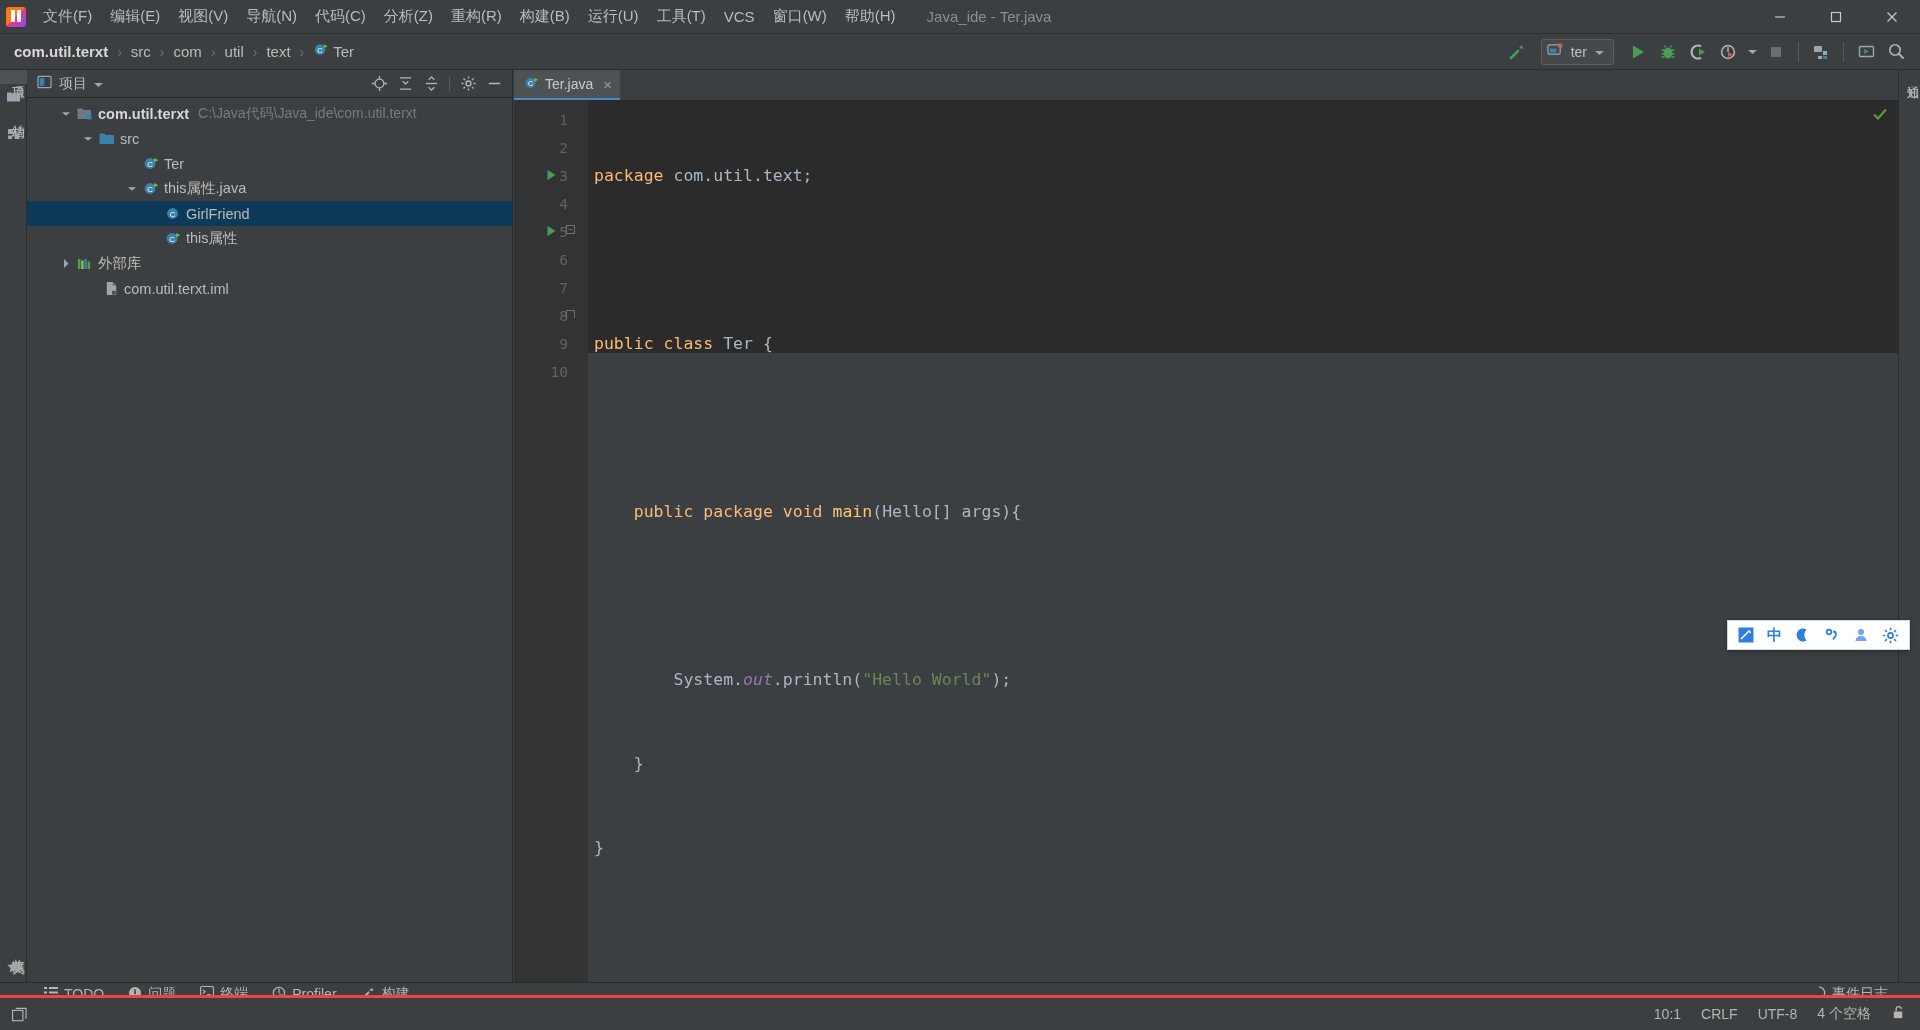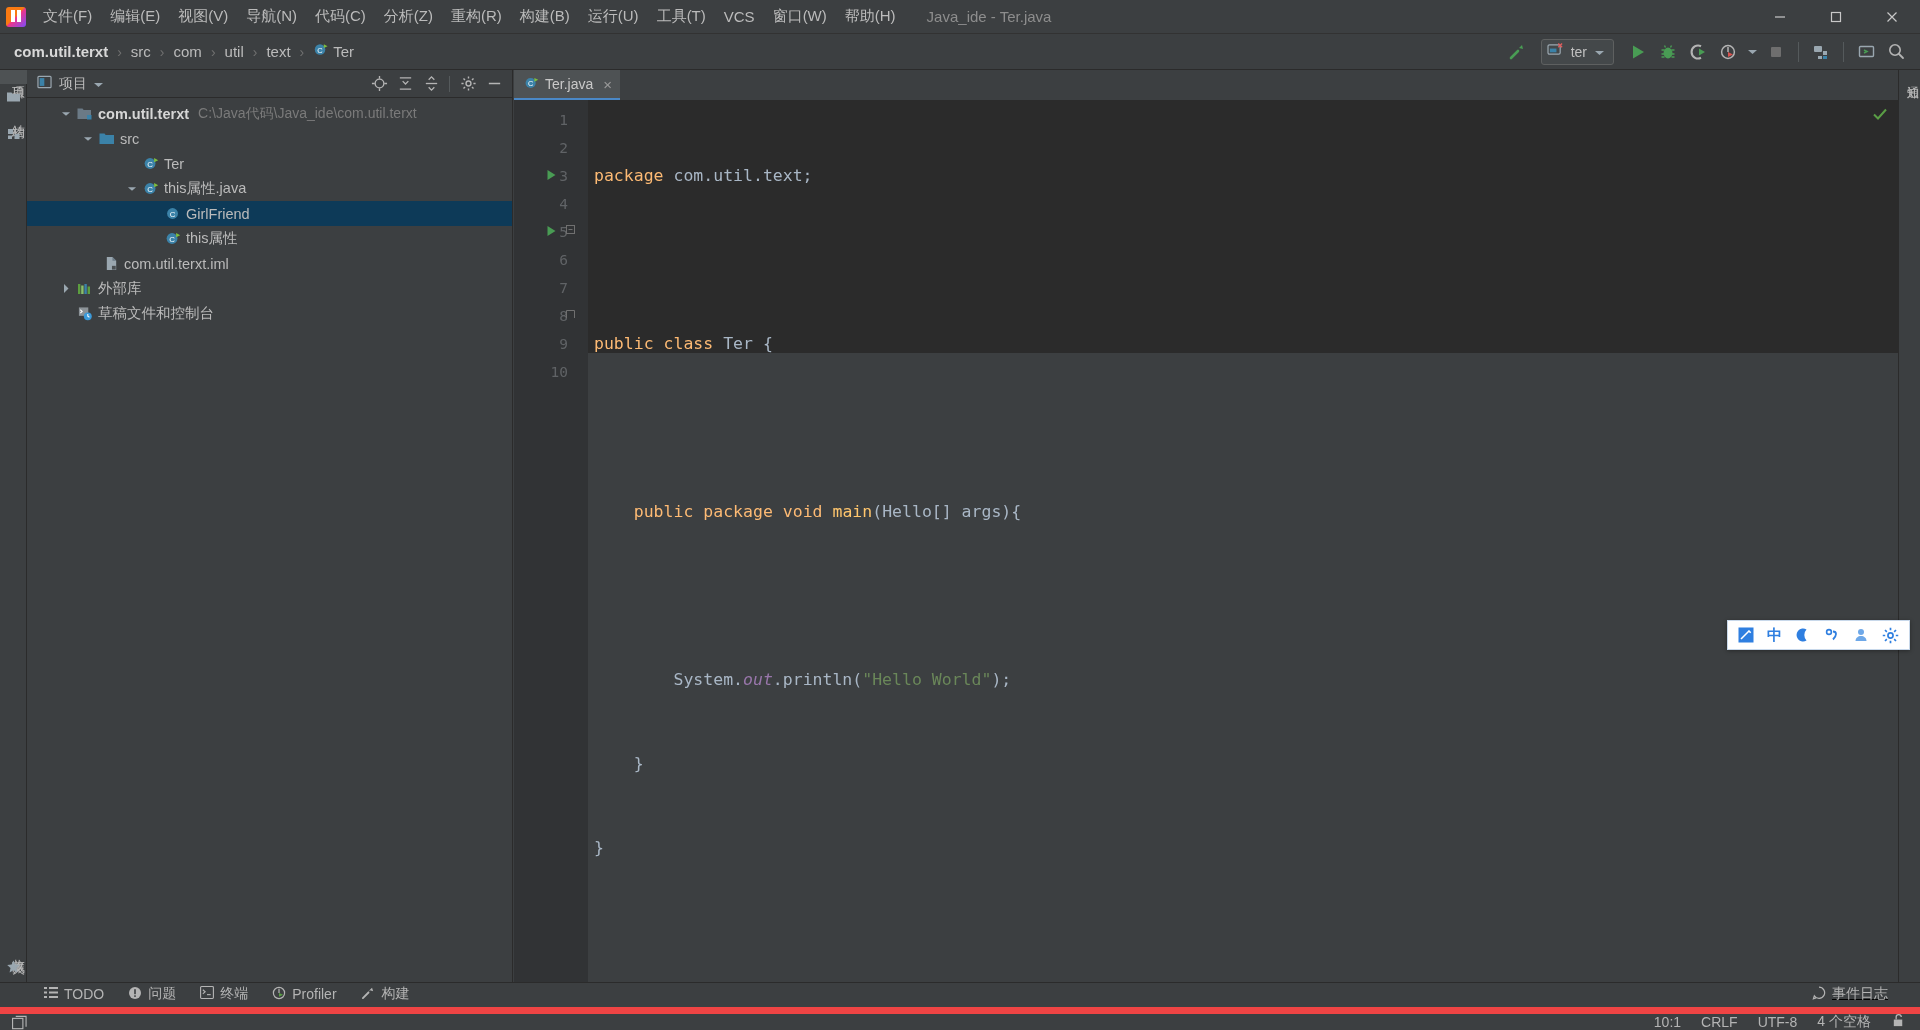--- a/index.html
+++ b/index.html
@@ -173,23 +173,23 @@
   #toolwindow-bar {
     position: absolute; left: 0; bottom: 25px; width: 1920px; height: 23px;
     background: #3c3f41; display: flex; align-items: center;
     border-top: 1px solid #2b2b2b; padding-left: 38px;
   }
   .twitem { display:flex; align-items:center; gap:6px; color:#b4b4b4; font-size:14px;
             padding: 2px 12px 2px 6px; margin-right:6px; }
   #twright { margin-left:auto; display:flex; align-items:center; padding-right:14px;text-decoration:underline; }
 
   #statusbar {
-    position: absolute; left: 0; bottom: 0; width: 1920px; height: 23px;
+    position: absolute; left: 0; bottom: 0; width: 1920px; height: 35px;
     background: #3c3f41; display: flex; align-items: center;
-    border-top: 7px solid #ef4444;
+    border-top: 3px solid #ef4444;
   }
   #statusbar .sb-left { display:flex; align-items:center; padding-left:6px; }
   #statusbar .sb-right { margin-left:auto; display:flex; align-items:center; gap:20px; padding-right:14px; }
   .sb-item { color: #b4b4b4; font-size: 14px; }
 </style>
 </head>
 <body>
 
 <div id="menubar">
   <div id="app-logo"></div>
@@ -480,59 +480,48 @@
       <span class="ticon">
           <svg width="16" height="15" viewBox="0 0 17 16">
             <circle cx="7.5" cy="8" r="5.8" fill="#3b82a8"></circle>
             <text x="7.5" y="11.3" font-size="8.4" fill="#fff" text-anchor="middle" font-family="Liberation Sans">C</text>
             <path d="M11.8 2.2l4.4 2.2-4.4 2.2z" fill="#7fbf3f"></path>
           </svg>
         </span>
       <span class="tlabel">this属性</span>
     </div>
 
+    <div class="trow" style="padding-left:30px">
+      <span class="tarrow">
+          <svg width="8" height="11" viewBox="0 0 8 11">
+            <path d="M2 1l4.5 4.5L2 10z" fill="#9aa7b0"></path>
+          </svg>
+        </span>
+      <span class="ticon">
+          <svg width="16" height="14" viewBox="0 0 16 14">
+            <rect x="1" y="2" width="2.4" height="10" fill="#5c9e3f"></rect>
+            <rect x="4.2" y="3.5" width="2.4" height="8.5" fill="#8ac06b"></rect>
+            <rect x="7.4" y="2" width="2.4" height="10" fill="#3b82a8"></rect>
+            <rect x="10.6" y="4.5" width="2.4" height="7.5" fill="#5c9e3f"></rect>
+          </svg>
+        </span>
+      <span class="tlabel">外部库</span>
+    </div>
+
     <div class="trow" style="padding-left:74px">
       <span class="ticon">
           <svg width="15" height="15" viewBox="0 0 16 16">
             <path d="M3 1h6l4 4v10H3z" fill="#9aa7b0"></path>
             <path d="M9 1v4h4z" fill="#6b7a86"></path>
             <rect x="8.5" y="10.5" width="4" height="4" fill="#4a4f52"></rect>
           </svg>
         </span>
       <span class="tlabel">com.util.terxt.iml</span>
     </div>
 
-    <div class="trow" style="padding-left:30px">
-      <span class="tarrow">
-          <svg width="8" height="11" viewBox="0 0 8 11">
-            <path d="M2 1l4.5 4.5L2 10z" fill="#9aa7b0"></path>
-          </svg>
-        </span>
-      <span class="ticon">
-          <svg width="16" height="14" viewBox="0 0 16 14">
-            <rect x="1" y="2" width="2.4" height="10" fill="#5c9e3f"></rect>
-            <rect x="4.2" y="3.5" width="2.4" height="8.5" fill="#8ac06b"></rect>
-            <rect x="7.4" y="2" width="2.4" height="10" fill="#3b82a8"></rect>
-            <rect x="10.6" y="4.5" width="2.4" height="7.5" fill="#5c9e3f"></rect>
-          </svg>
-        </span>
-      <span class="tlabel">外部库</span>
-    </div>
-
-    <div class="trow" style="padding-left:48px">
-      <span class="ticon">
-          <svg width="16" height="15" viewBox="0 0 17 16">
-            <path d="M2 1.5h10v9H2z" fill="#8c9398"></path>
-            <path d="M3.5 4l2 1.8-2 1.8" fill="none" stroke="#fff" stroke-width="1.1"></path>
-            <circle cx="11.5" cy="11" r="4.2" fill="#3b9ad9"></circle>
-            <path d="M11.5 8.6V11l1.7 1" stroke="#fff" stroke-width="1.1" fill="none"></path>
-          </svg>
-        </span>
-      <span class="tlabel">草稿文件和控制台</span>
-    </div>
   </div>
 </div>
 
 <div id="editor-area">
   <div id="tabbar">
     <div class="etab">
       <span>
         <svg width="15" height="14" viewBox="0 0 17 16">
             <circle cx="7.5" cy="8" r="5.8" fill="#3b82a8"></circle>
             <text x="7.5" y="11.3" font-size="8.4" fill="#fff" text-anchor="middle" font-family="Liberation Sans">C</text>

